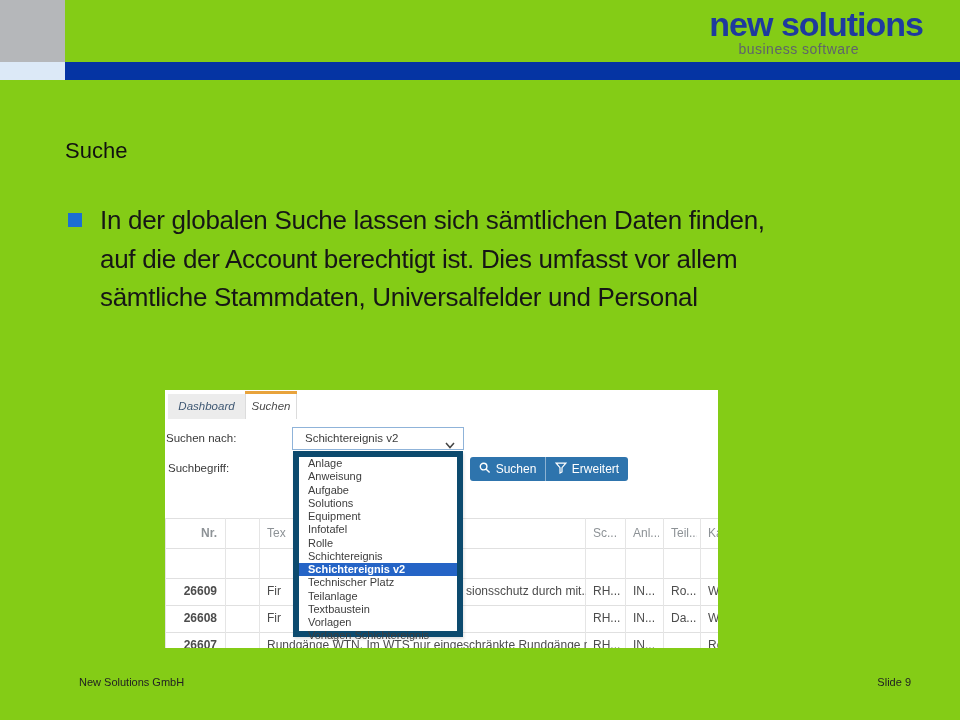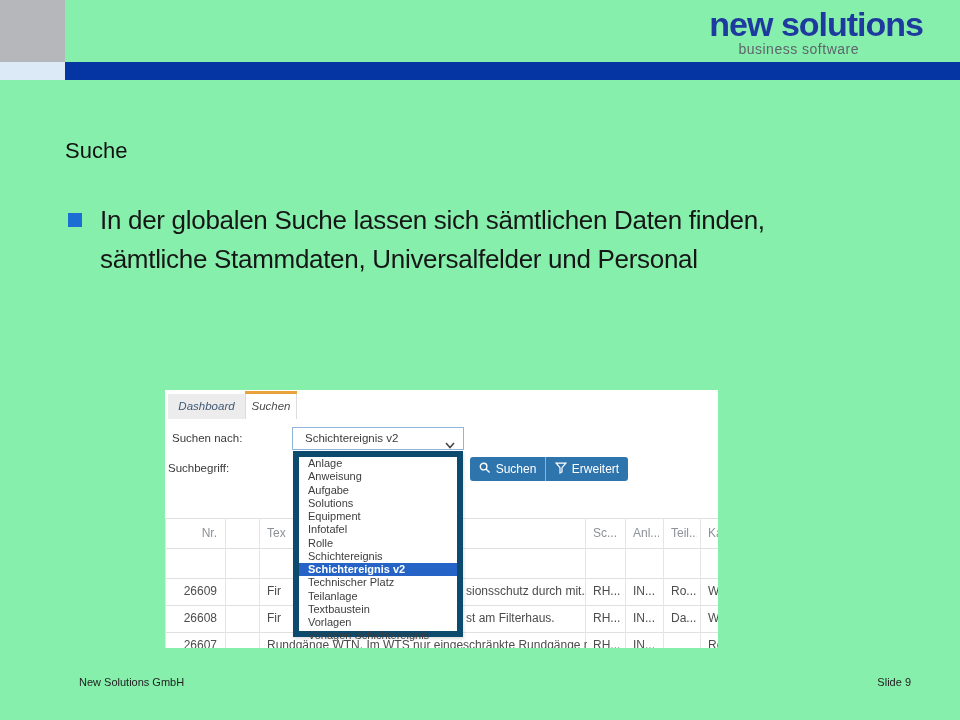--- a/index.html
+++ b/index.html
@@ -1,18 +1,18 @@
 <!DOCTYPE html>
 <html style="--brand_blue: #1e3a9e; --bar_blue: #0534a3; --corner_gray: #b5b7ba; --corner_lightblue: #dce9f7; --bullet_blue: #1b6fd2; --accent_orange: #e8a33c; --button_blue: #2e74ad; --dropdown_selected_blue: #2564c6; --tab_inactive_bg: #ececec; --tab_text: #3f5873;"><head>
 <meta charset="utf-8">
 <style>
   * { margin:0; padding:0; box-sizing:border-box; }
   html,body { background:#fff; }
   body { font-family:"Liberation Sans", sans-serif; }
-  .slide { position:relative; width:960px; height:720px; background:#86efac; overflow:hidden; }
+  .slide { position:relative; width:960px; height:720px; background:#84cc16; overflow:hidden; }
 
   
   .corner-gray { position:absolute; left:0; top:0; width:65px; height:62px; background:var(--corner_gray,#b5b7ba); }
   .corner-lightblue { position:absolute; left:0; top:62px; width:65px; height:18px; background:var(--corner_lightblue,#dce9f7); }
   .top-bar { position:absolute; left:65px; top:62px; width:895px; height:18px; background:var(--bar_blue,#0534a3); }
 
   
   .logo { position:absolute; top:6px; right:37px; text-align:right; }
   .logo-main { font-size:34px; font-weight:700; letter-spacing:-1px; color:var(--brand_blue,#1e3a9e); line-height:36px; }
   .logo-sub { font-size:14px; color:#5f646b; letter-spacing:0.5px; padding-right:64px; line-height:15px; }
@@ -28,41 +28,41 @@
   .footer-right { position:absolute; right:49px; top:676px; font-size:11px; color:#222; }
 
   
   .shot { position:absolute; left:165px; top:390px; width:553px; height:258px; background:#fff; overflow:hidden; font-size:12px; color:#3a3a3a; }
 
   .tab { position:absolute; top:4px; height:25px; line-height:25px; text-align:center; font-size:11.5px;font-style:italic; }
   .tab-dashboard { left:3px; width:77px; background:var(--tab_inactive_bg,#ececec); color:var(--tab_text,#3f5873); }
   .tab-suchen { left:80px; width:52px; background:#fff; color:#4a4a4a; border-left:1px solid #dcdcdc; border-right:1px solid #dcdcdc; }
   .tab-accent { position:absolute; left:80px; top:1px; width:52px; height:3px; background:var(--accent_orange,#e8a33c); }
 
-  .lbl-suchen-nach { position:absolute; left:7px; top:42px; font-size:11.5px;text-align:right; }
+  .lbl-suchen-nach { position:absolute; left:1px; top:42px; font-size:11.5px;text-align:right; }
   .lbl-suchbegriff { position:absolute; left:3px; top:72px; font-size:11.5px;text-align:right; }
 
   .select { position:absolute; left:127px; top:37px; width:172px; height:23px; background:#fff; border:1px solid #8fb3d9; line-height:21px; padding-left:12px; font-size:11.5px; color:#3c3c3c; }
   .select .chev { position:absolute; right:8px; top:7px; }
 
   .btn-group { position:absolute; left:305px; top:67px; width:158px; height:24px; background:var(--button_blue,#2e74ad); border-radius:3px; display:flex; color:#fff; }
   .btn { display:flex; align-items:center; justify-content:center; gap:5px; font-size:12px; cursor:pointer; }
   .btn-suchen { width:76px; border-right:1px solid rgba(255,255,255,0.45); }
   .btn-erweitert { width:82px; }
 
   
   .tbl { position:absolute; left:0; top:128px; width:553px; height:130px; }
   .hline { position:absolute; left:0; width:553px; height:1px; background:#e0e0e0; }
   .vline { position:absolute; top:0; height:130px; width:1px; background:#e5e5e5; }
   .trow { position:absolute; left:0; width:553px; }
   .trow span { position:absolute; white-space:nowrap; overflow:hidden; }
   .hdr { top:0; height:30px; line-height:30px; color:#8d9296; font-size:12px; }
   .r1 { top:60px; } .r2 { top:87px;padding-left:24px; } .r3 { top:114px; }
   .data-row { height:27px; line-height:27px; color:#4c4c4c; font-size:12px; }
-  .c-nr   { left:0;   width:52px; text-align:right; }
+  .c-nr   { left:0;   width:52px; text-align:right;font-weight:bold; }
   .c-2    { left:60px; width:30px; }
   .c-text { left:102px; width:190px; }
   .c-text-wide { left:102px; width:320px; }
   .c-text-r { left:301px; width:120px; }
   .c-sc   { left:428px; width:28px; }
   .c-anl  { left:468px; width:26px; }
   .c-teil { left:506px; width:26px; }
   .c-kat  { left:543px; width:20px; }
 
   
@@ -83,20 +83,21 @@
     <div class="logo-main">new solutions</div>
     <div class="logo-sub">business software</div>
   </div>
 
   <div class="title">Suche</div>
 
   <div class="bullet">
     <span class="bullet-marker"></span>
     <div class="bullet-text">
       <div>In der globalen Suche lassen sich sämtlichen Daten finden,</div>
+      <div>auf die der Account berechtigt ist. Dies umfasst vor allem</div>
       <div>sämtliche Stammdaten, Universalfelder und Personal</div>
     </div>
   </div>
 
   <div class="shot">
 
     <div class="tab-accent"></div>
     <div class="tab tab-dashboard">Dashboard</div>
     <div class="tab tab-suchen">Suchen</div>
 
@@ -162,21 +163,20 @@
         <span class="c-text-r">sionsschutz durch mit...</span>
         <span class="c-sc">RH...</span>
         <span class="c-anl">IN...</span>
         <span class="c-teil">Ro...</span>
         <span class="c-kat">Wa</span>
       </div>
 
       <div class="trow data-row r2">
         <span class="c-nr">26608</span>
         <span class="c-text">Fir</span>
-        <span class="c-text-r">st am Filterhaus.</span>
         <span class="c-sc">RH...</span>
         <span class="c-anl">IN...</span>
         <span class="c-teil">Da...</span>
         <span class="c-kat">Wa</span>
       </div>
 
       <div class="trow data-row r3">
         <span class="c-nr">26607</span>
         <span class="c-text-wide">Rundgänge WTN. Im WTS nur eingeschränkte Rundgänge m...</span>
         <span class="c-sc">RH...</span>

